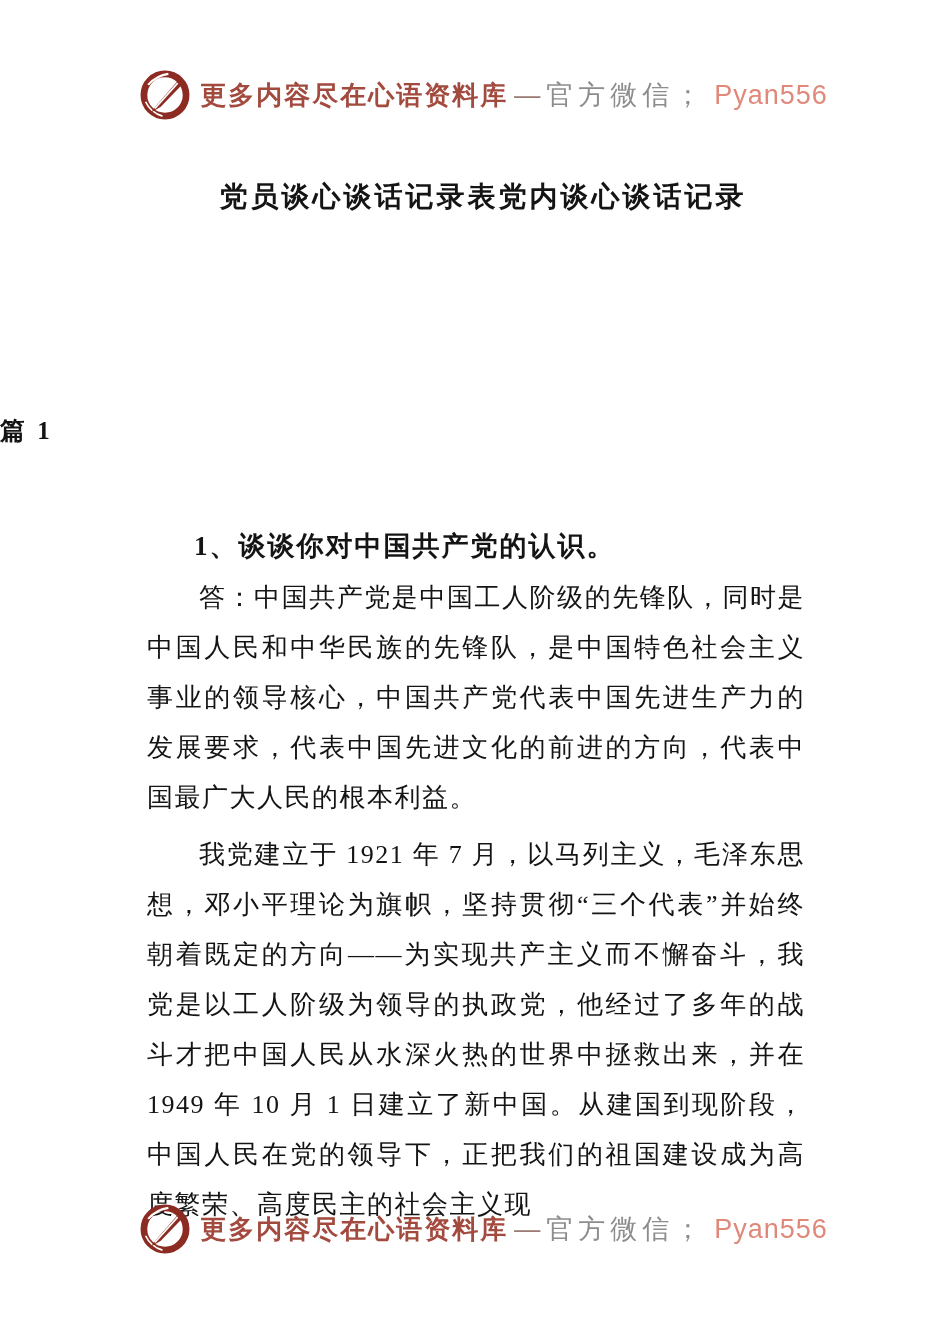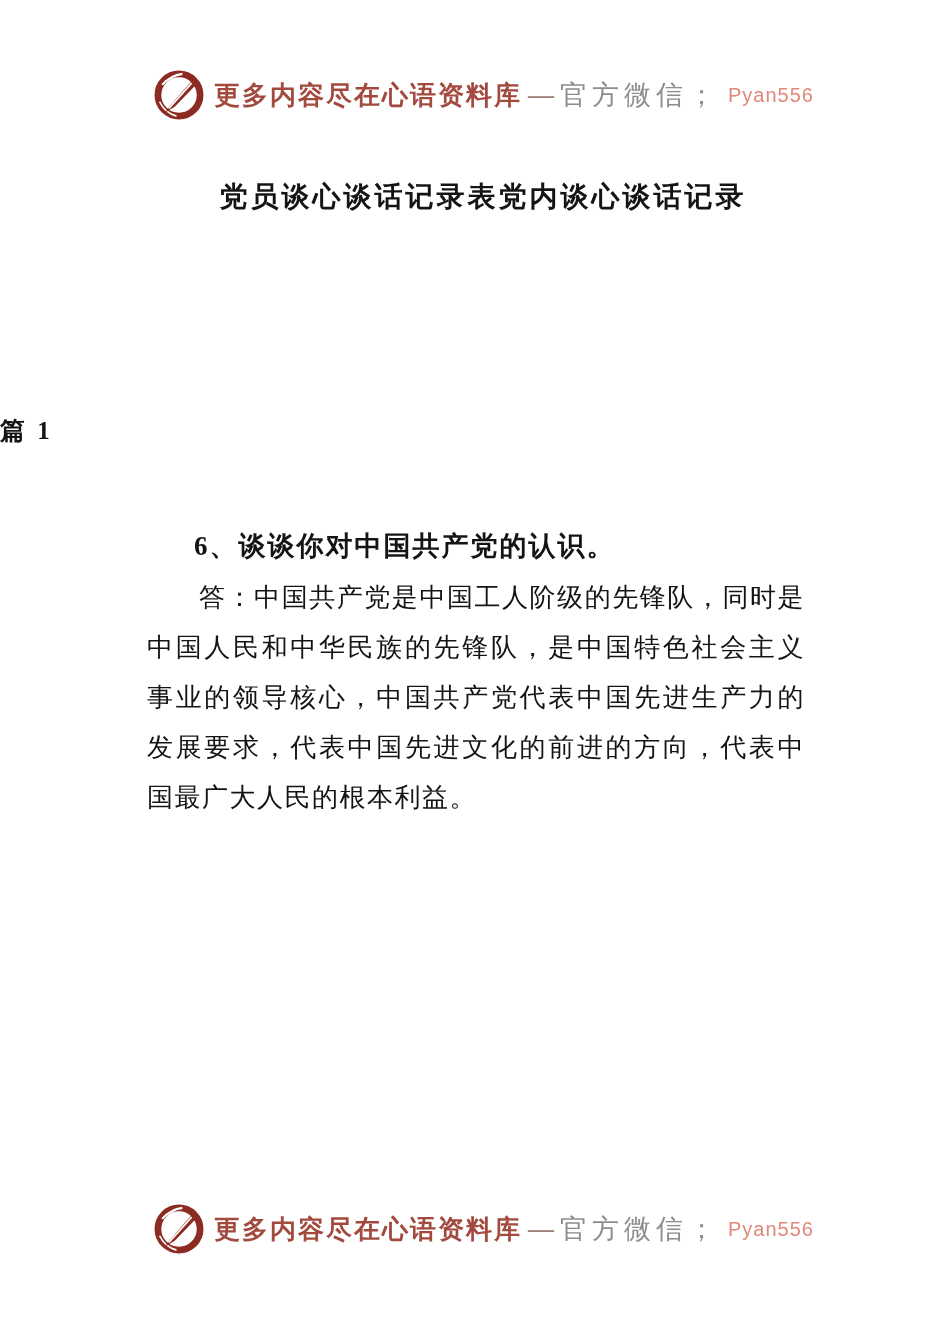--- a/index.html
+++ b/index.html
@@ -41,21 +41,21 @@
     margin:0 -2px;
   }
   .wechat-label{
     font-size:27px;
     color:var(--brand-gray);
     letter-spacing:5px;
     white-space:nowrap;
   }
   .wechat-id{
     font-family:"Liberation Sans","DejaVu Sans",sans-serif;
-    font-size:20px;
+    font-size:27px;
     color:var(--brand-salmon);
     letter-spacing:1px;
     white-space:nowrap;
   }
   .doc-title{
     position:absolute;top:178px;left:0;right:0;
     text-align:center;
     font-size:28px;font-weight:bold;
     letter-spacing:3px;
     margin:0;
@@ -109,24 +109,25 @@
       <span class="brand-dash">—</span>
       <span class="wechat-label">官方微信；</span>
       <span class="wechat-id">Pyan556</span>
   </div>
 
   <h1 class="doc-title">党员谈心谈话记录表党内谈心谈话记录</h1>
 
 
   <div class="section-label">篇 1</div>
 
-  <h2 class="question-heading">6、谈谈你对中国共产党的认识。</h2>
+  <h2 class="question-heading">1、谈谈你对中国共产党的认识。</h2>
 
   <div class="body-text">
     <p>答：中国共产党是中国工人阶级的先锋队，同时是中国人民和中华民族的先锋队，是中国特色社会主义事业的领导核心，中国共产党代表中国先进生产力的发展要求，代表中国先进文化的前进的方向，代表中国最广大人民的根本利益。</p>
+    <p>我党建立于 1921 年 7 月，以马列主义，毛泽东思想，邓小平理论为旗帜，坚持贯彻“三个代表”并始终朝着既定的方向——为实现共产主义而不懈奋斗，我党是以工人阶级为领导的执政党，他经过了多年的战斗才把中国人民从水深火热的世界中拯救出来，并在 1949 年 10 月 1 日建立了新中国。从建国到现阶段，中国人民在党的领导下，正把我们的祖国建设成为高度繁荣、高度民主的社会主义现</p>
   </div>
 
   <div class="brand-row footer">
     <svg class="brand-logo" viewBox="0 0 64 64" aria-hidden="true">
       <circle cx="32" cy="32" r="25" fill="none" stroke="#8b2b22" stroke-width="8"></circle>
       <path d="M12 20 Q22 9 36 7" stroke="#ffffff" stroke-width="2.5" fill="none"></path>
       <path d="M9 40 Q15 53 29 57" stroke="#ffffff" stroke-width="2" fill="none"></path>
       <path d="M49 13 L23 43 L15 53 L27 46 L53 19 Z" fill="#8b2b22"></path>
       <line x1="20" y1="48" x2="47" y2="18" stroke="#ffffff" stroke-width="2"></line>
     </svg>

